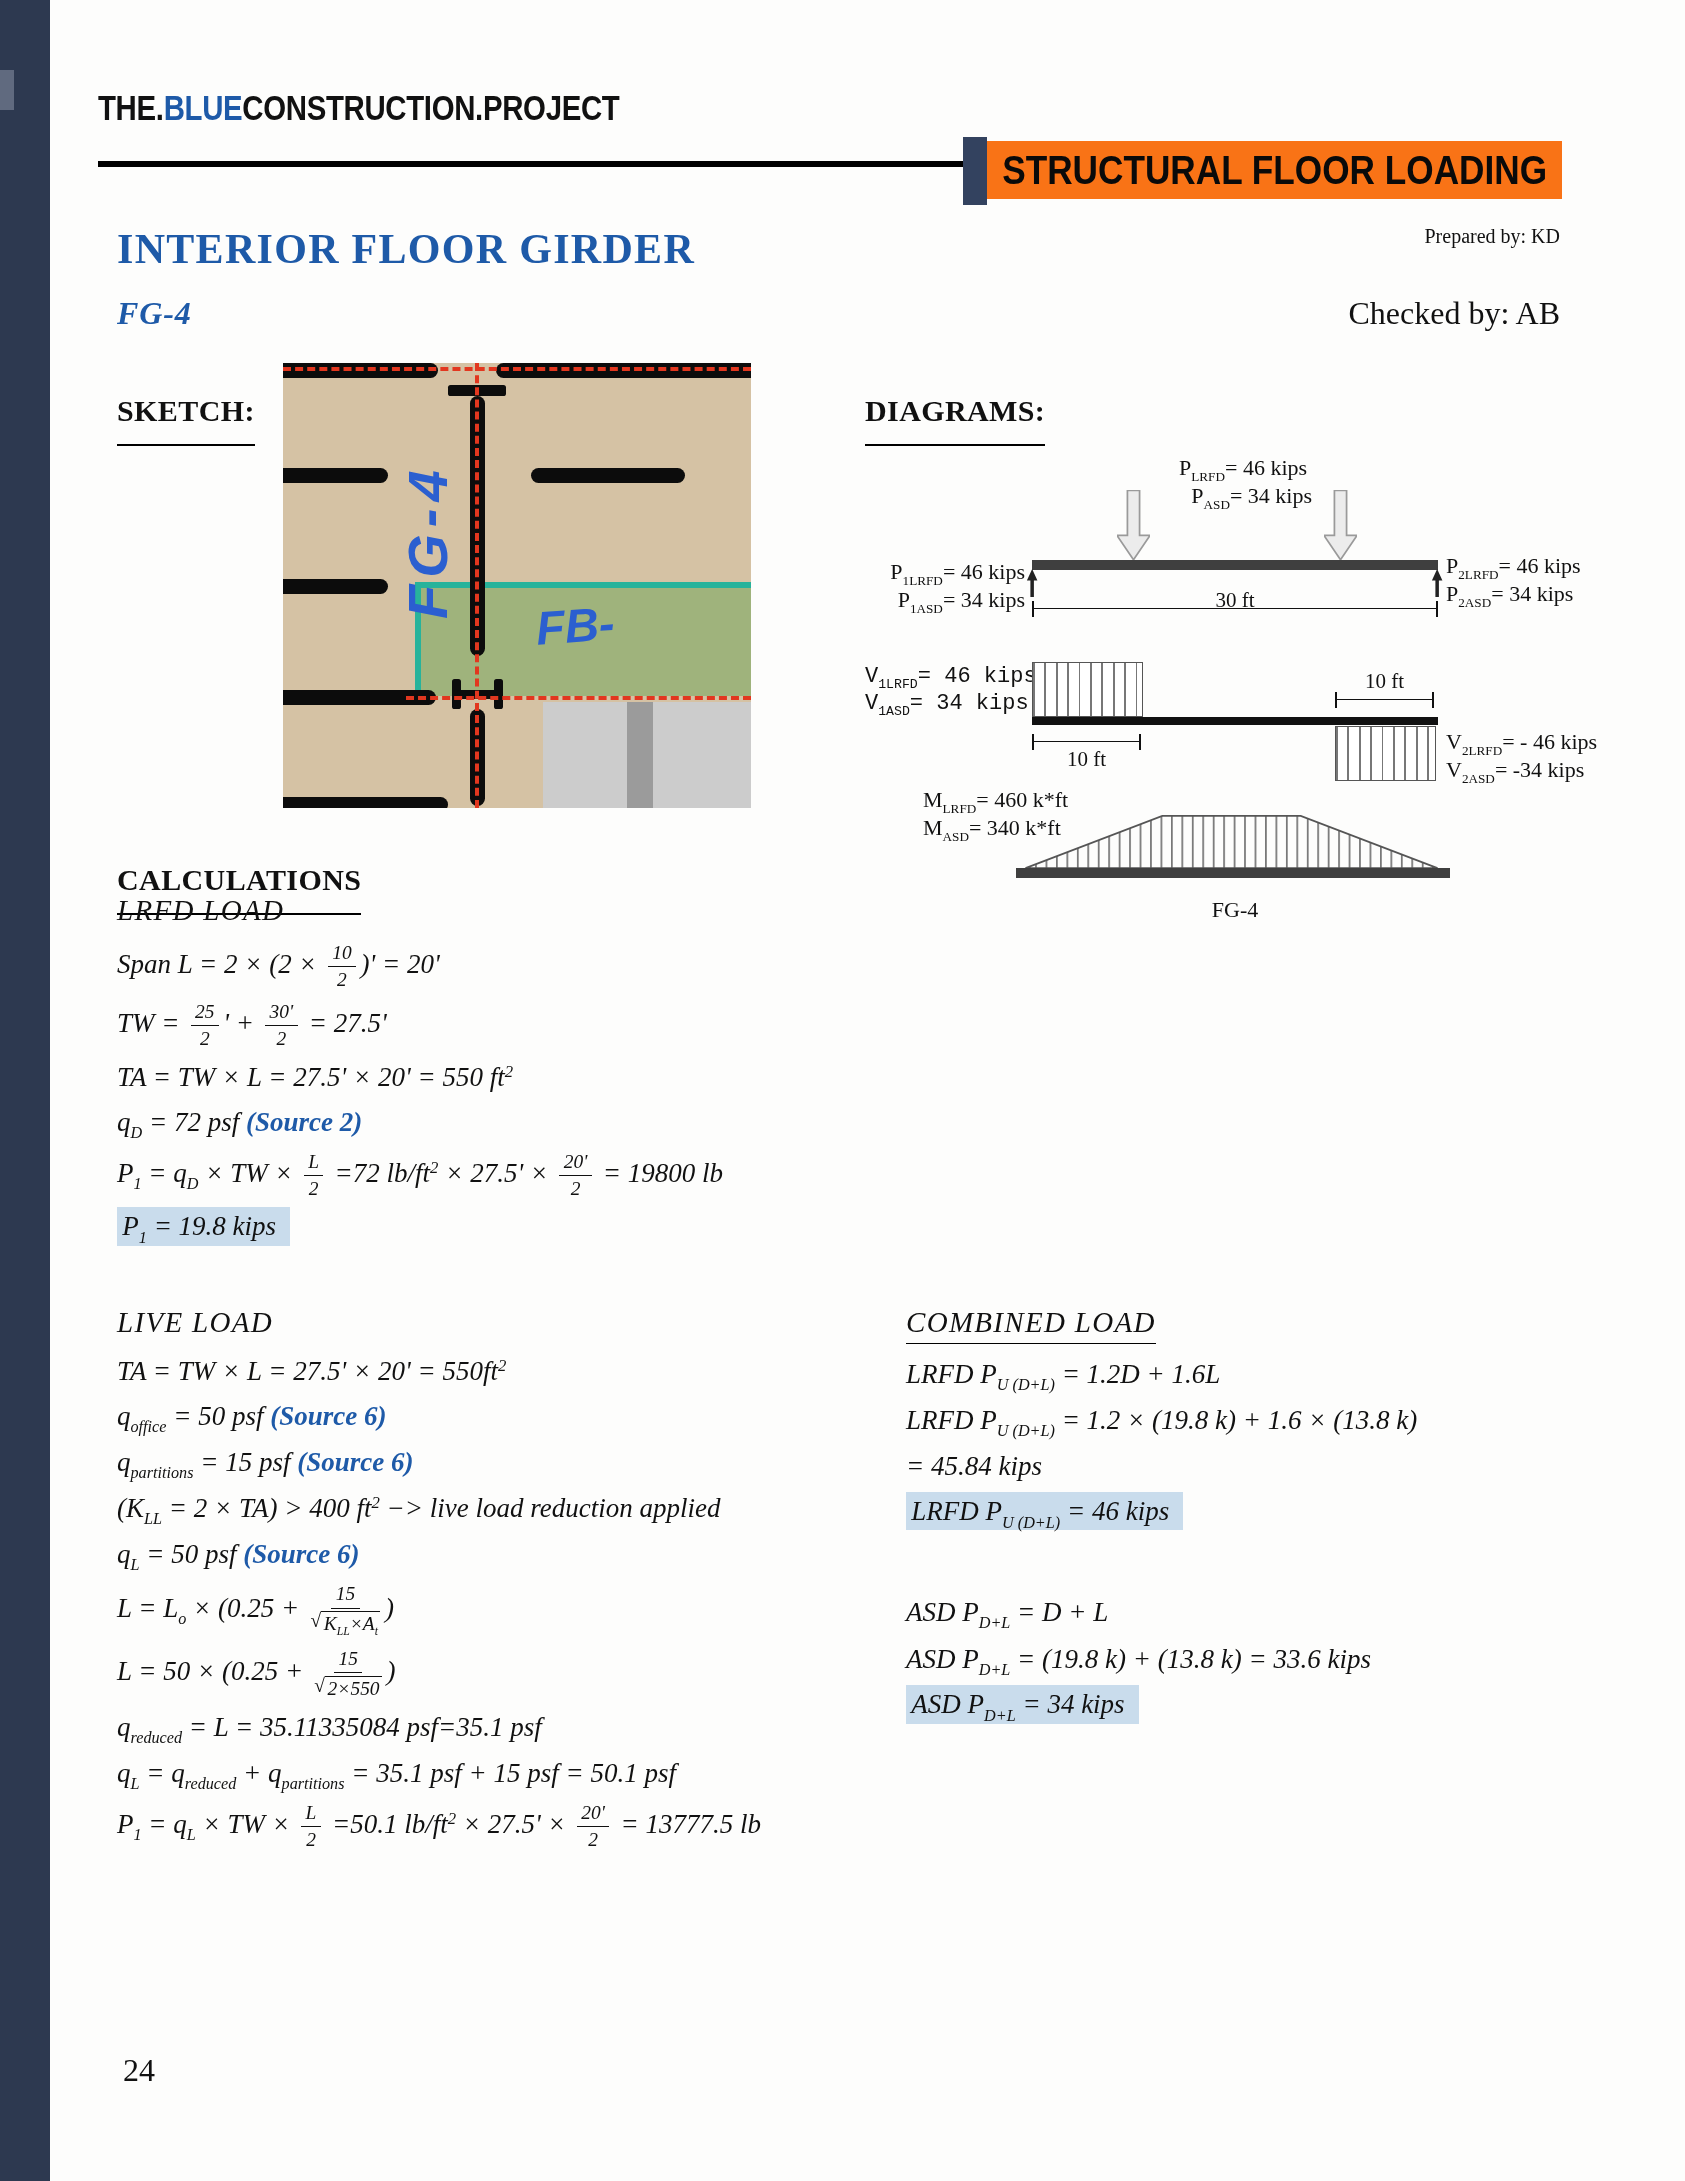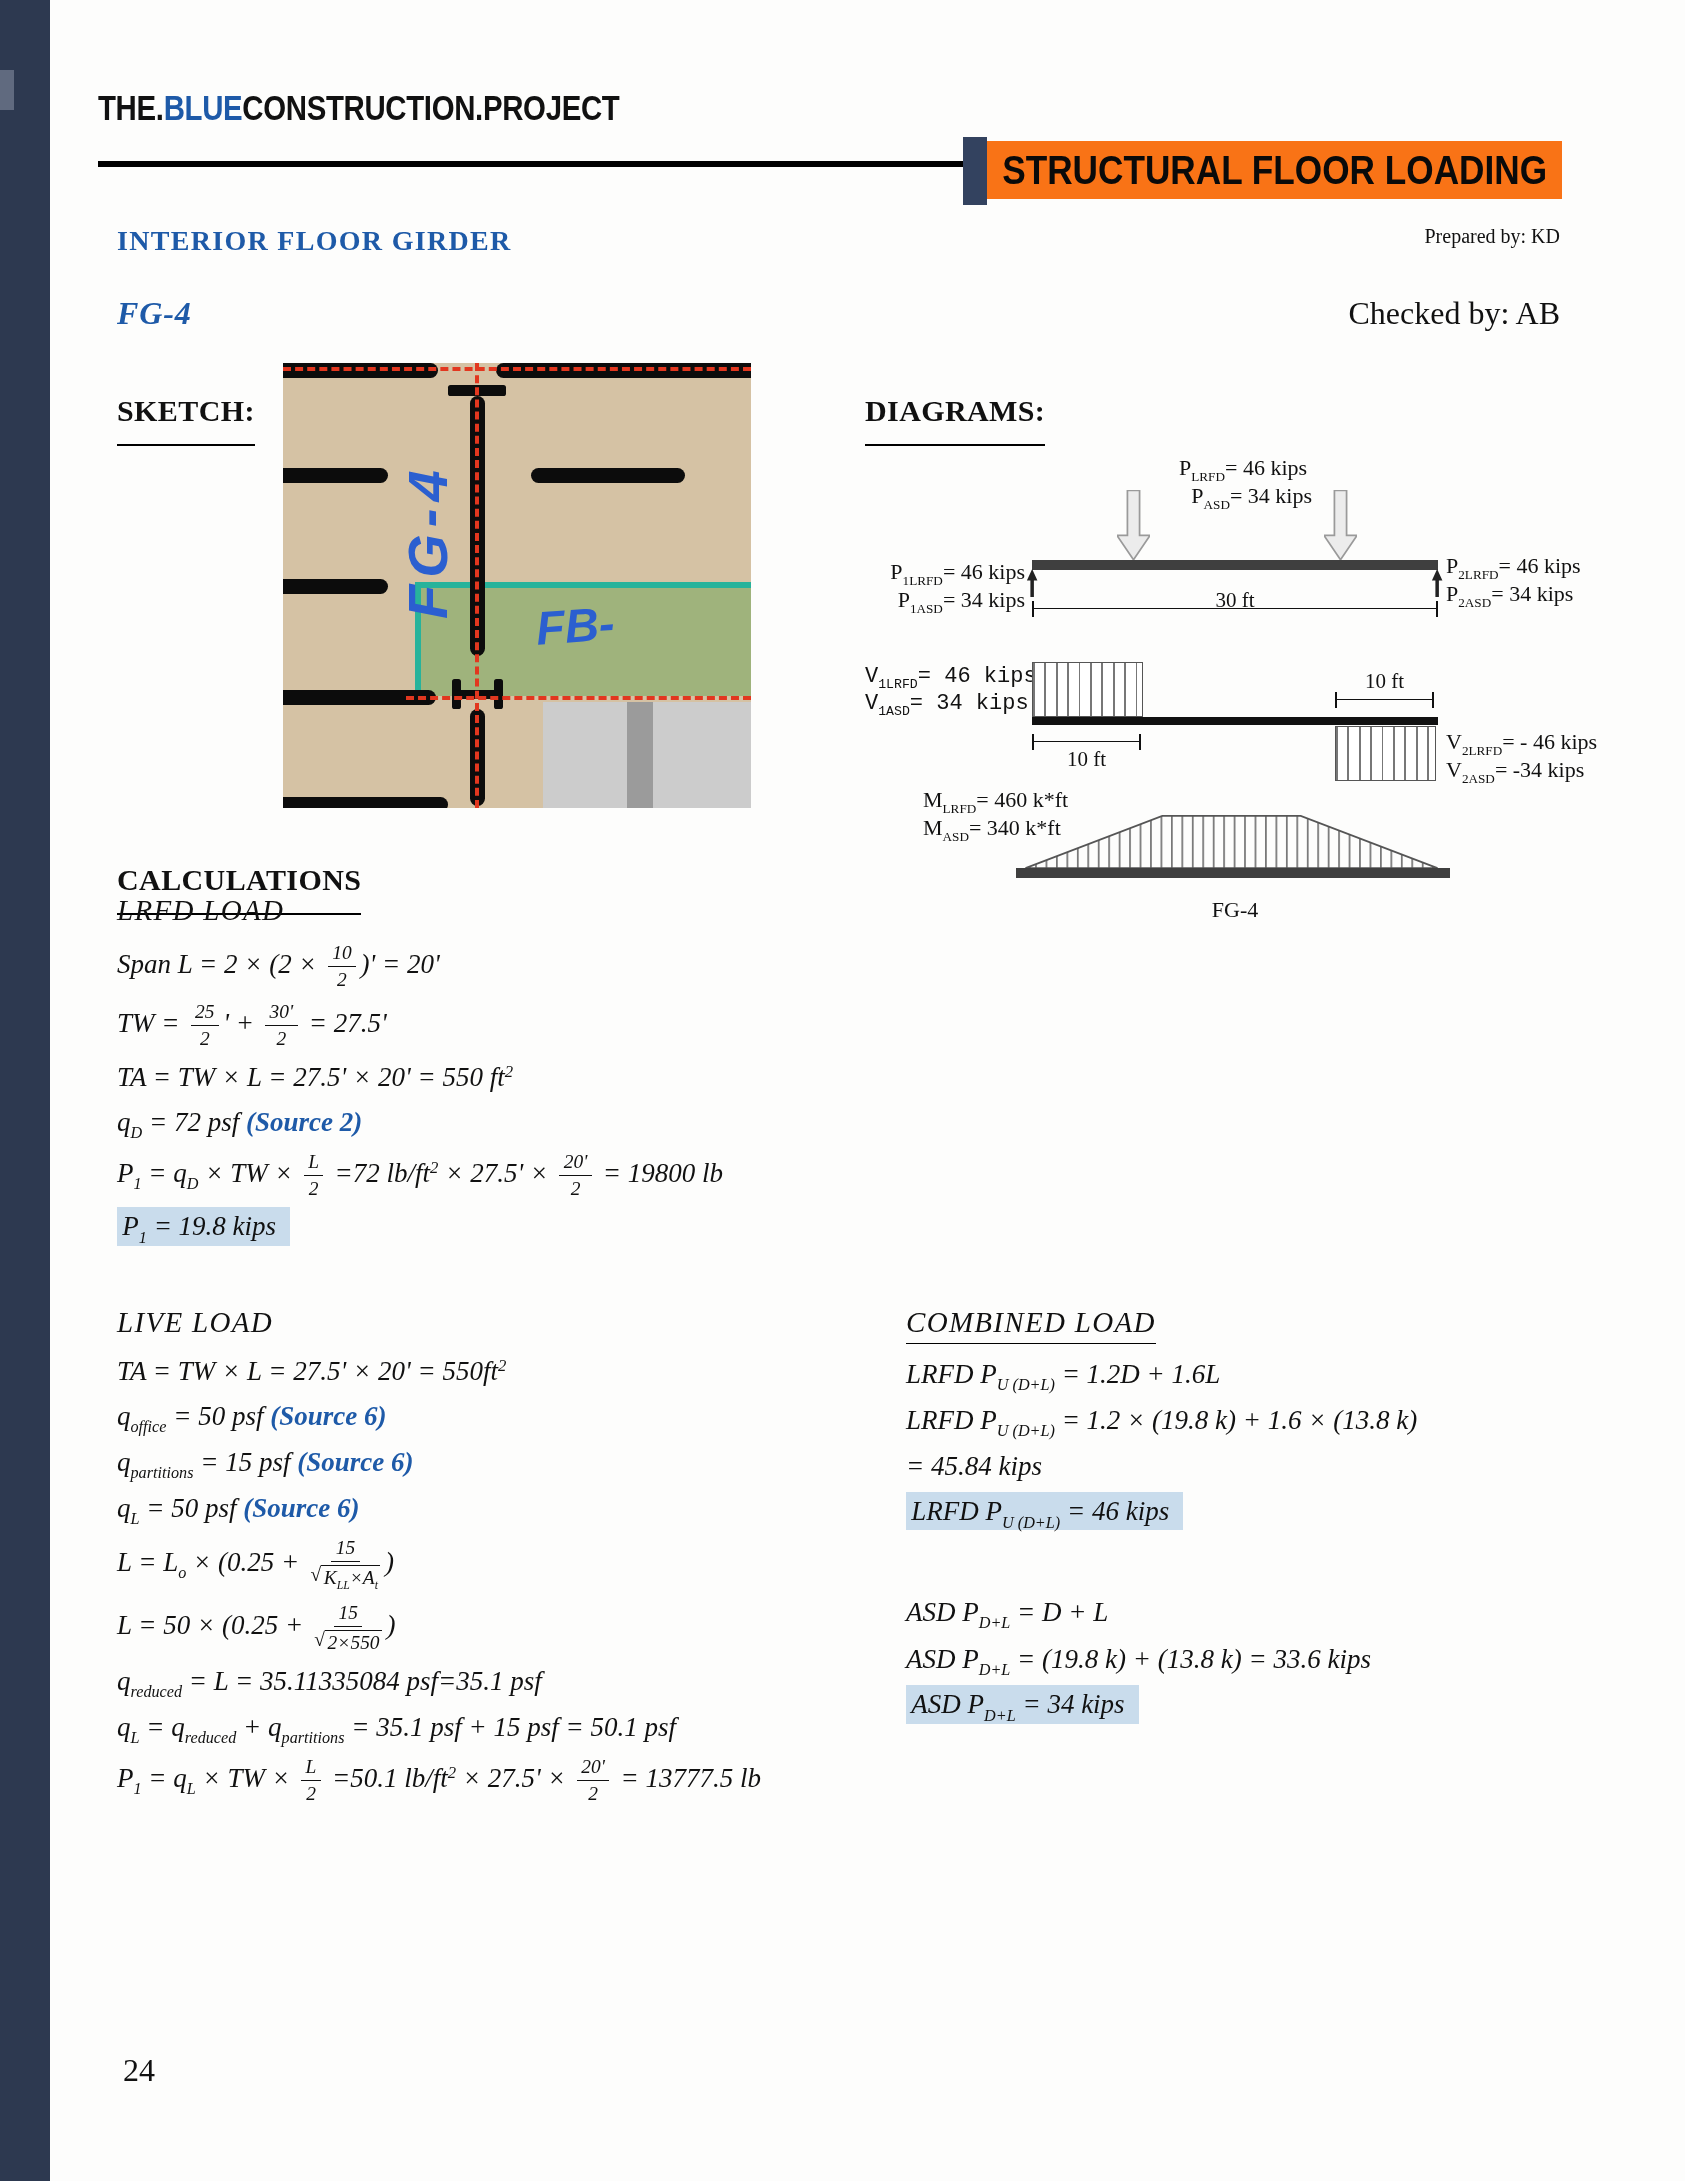--- a/index.html
+++ b/index.html
@@ -14,21 +14,21 @@
          font-weight:700;font-size:35px;letter-spacing:-0.4px;transform:scaleX(.84);transform-origin:left center;white-space:nowrap;}
   .brand .blue{color:var(--accent,#1e5aa8);}
   .hrule{position:absolute;left:98px;top:161px;width:865px;height:6.1px;background:#000;}
   .title-navy{position:absolute;left:963px;top:137px;width:24px;height:68px;background:#33425f;}
   .title-box{position:absolute;left:987px;top:141px;width:575px;height:58px;background:#f97316;
              display:flex;align-items:center;justify-content:center;}
   .title-box span{font-family:"Liberation Sans",sans-serif;font-weight:700;font-size:40px;color:#0a0a0a;
              transform:scaleX(.88);white-space:nowrap;}
 
   
-  .subject{position:absolute;left:117px;top:225px;font-size:28px;font-weight:700;color:var(--accent,#1e5aa8);letter-spacing:1.3px;}
+  .subject{position:absolute;left:117px;top:225px;font-size:42px;font-weight:700;color:var(--accent,#1e5aa8);letter-spacing:1.3px;}
   .prepared{position:absolute;right:125px;top:225px;font-size:20px;}
   .member{position:absolute;left:117px;top:295px;font-size:32px;font-weight:700;font-style:italic;color:var(--accent,#1e5aa8);letter-spacing:0.9px;}
   .checked{position:absolute;right:125px;top:295px;font-size:32px;}
 
   .sec-label{position:absolute;font-size:30px;font-weight:700;letter-spacing:0.4px;}
   .sec-label .u{display:inline-block;border-bottom:2.6px solid #000;padding-bottom:16px;margin-top:24px;}
 
   
   .sketch{position:absolute;left:283px;top:363px;width:468px;height:445px;background:#d5c2a4;overflow:hidden;}
   .bar{position:absolute;height:15px;background:#0c0c0c;border-radius:8px;}
@@ -227,20 +227,21 @@
         <div class="calc-line hl"><span>P<sub>1</sub> = 19.8 kips</span></div>
       </div>
   </div>
 
   <div class="calc" style="left:117px;top:1304px;width:834px;">
     <div class="calc-heading">LIVE LOAD</div>
     <div>
         <div class="calc-line"><span>TA = TW × L = 27.5' × 20' = 550ft<sup>2</sup></span></div>
         <div class="calc-line"><span>q<sub>office</sub> = 50 psf <span class="src">(Source 6)</span></span></div>
         <div class="calc-line"><span>q<sub>partitions</sub> = 15 psf  <span class="src">(Source 6)</span></span></div>
+        <div class="calc-line"><span>(K<sub>LL</sub> = 2 × TA) &gt; 400 ft<sup>2</sup>  −&gt;  live load reduction applied</span></div>
         <div class="calc-line"><span>q<sub>L</sub> = 50 psf <span class="src">(Source 6)</span></span></div>
         <div class="calc-line"><span>L = L<sub>o</sub> × (0.25 + <span class="frac">
               <span class="fnum">15</span>
               <span class="fden"><span class="sqrt">
                   <span class="rad">√</span>
                   <span class="sqrt-body">K<sub>LL</sub>×A<sub>t</sub></span>
                 </span></span>
             </span>)</span></div>
         <div class="calc-line"><span>L = 50 × (0.25 + <span class="frac">
               <span class="fnum">15</span>

